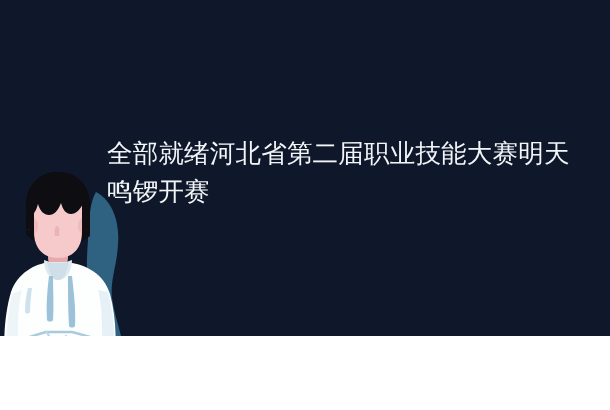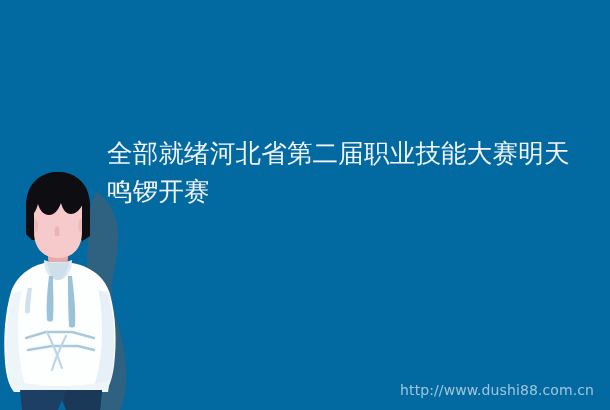--- a/index.html
+++ b/index.html
@@ -3,23 +3,23 @@
 <meta charset="utf-8">
 <style>
   html, body {
     margin: 0;
     padding: 0;
     background: #ffffff;
   }
   #poster {
     position: relative;
     width: 610px;
-    height: 410px;
+    height: 336px;
     overflow: hidden;
-    background: #0369a1;
+    background: #0f172a;
     font-family: "Liberation Sans", "DejaVu Sans", sans-serif;
   }
 
   
   #headline {
     position: absolute;
     left: 107px;
     top: 134px;
     width: 478px;
     color: #f2f6f8;
@@ -132,15 +132,14 @@
       <path d="M12 210 C38 218 82 218 110 210 L108 222 L14 222 Z" fill="#eef5f9"></path>
 
       <path d="M20 220 L102 220 L100 240 L66 240 L62 230 L58 240 L22 240 Z" fill="#1d3f63"></path>
       <path d="M66 220 L102 220 L100 240 L66 240 L63 231 Z" fill="#1a3857"></path>
 
     </svg>
   </div>
 
   <div id="headline">全部就绪河北省第二届职业技能大赛明天鸣锣开赛</div>
 
-  <div id="watermark">http://www.dushi88.com.cn</div>
 
 </div>
 
 </body></html>

